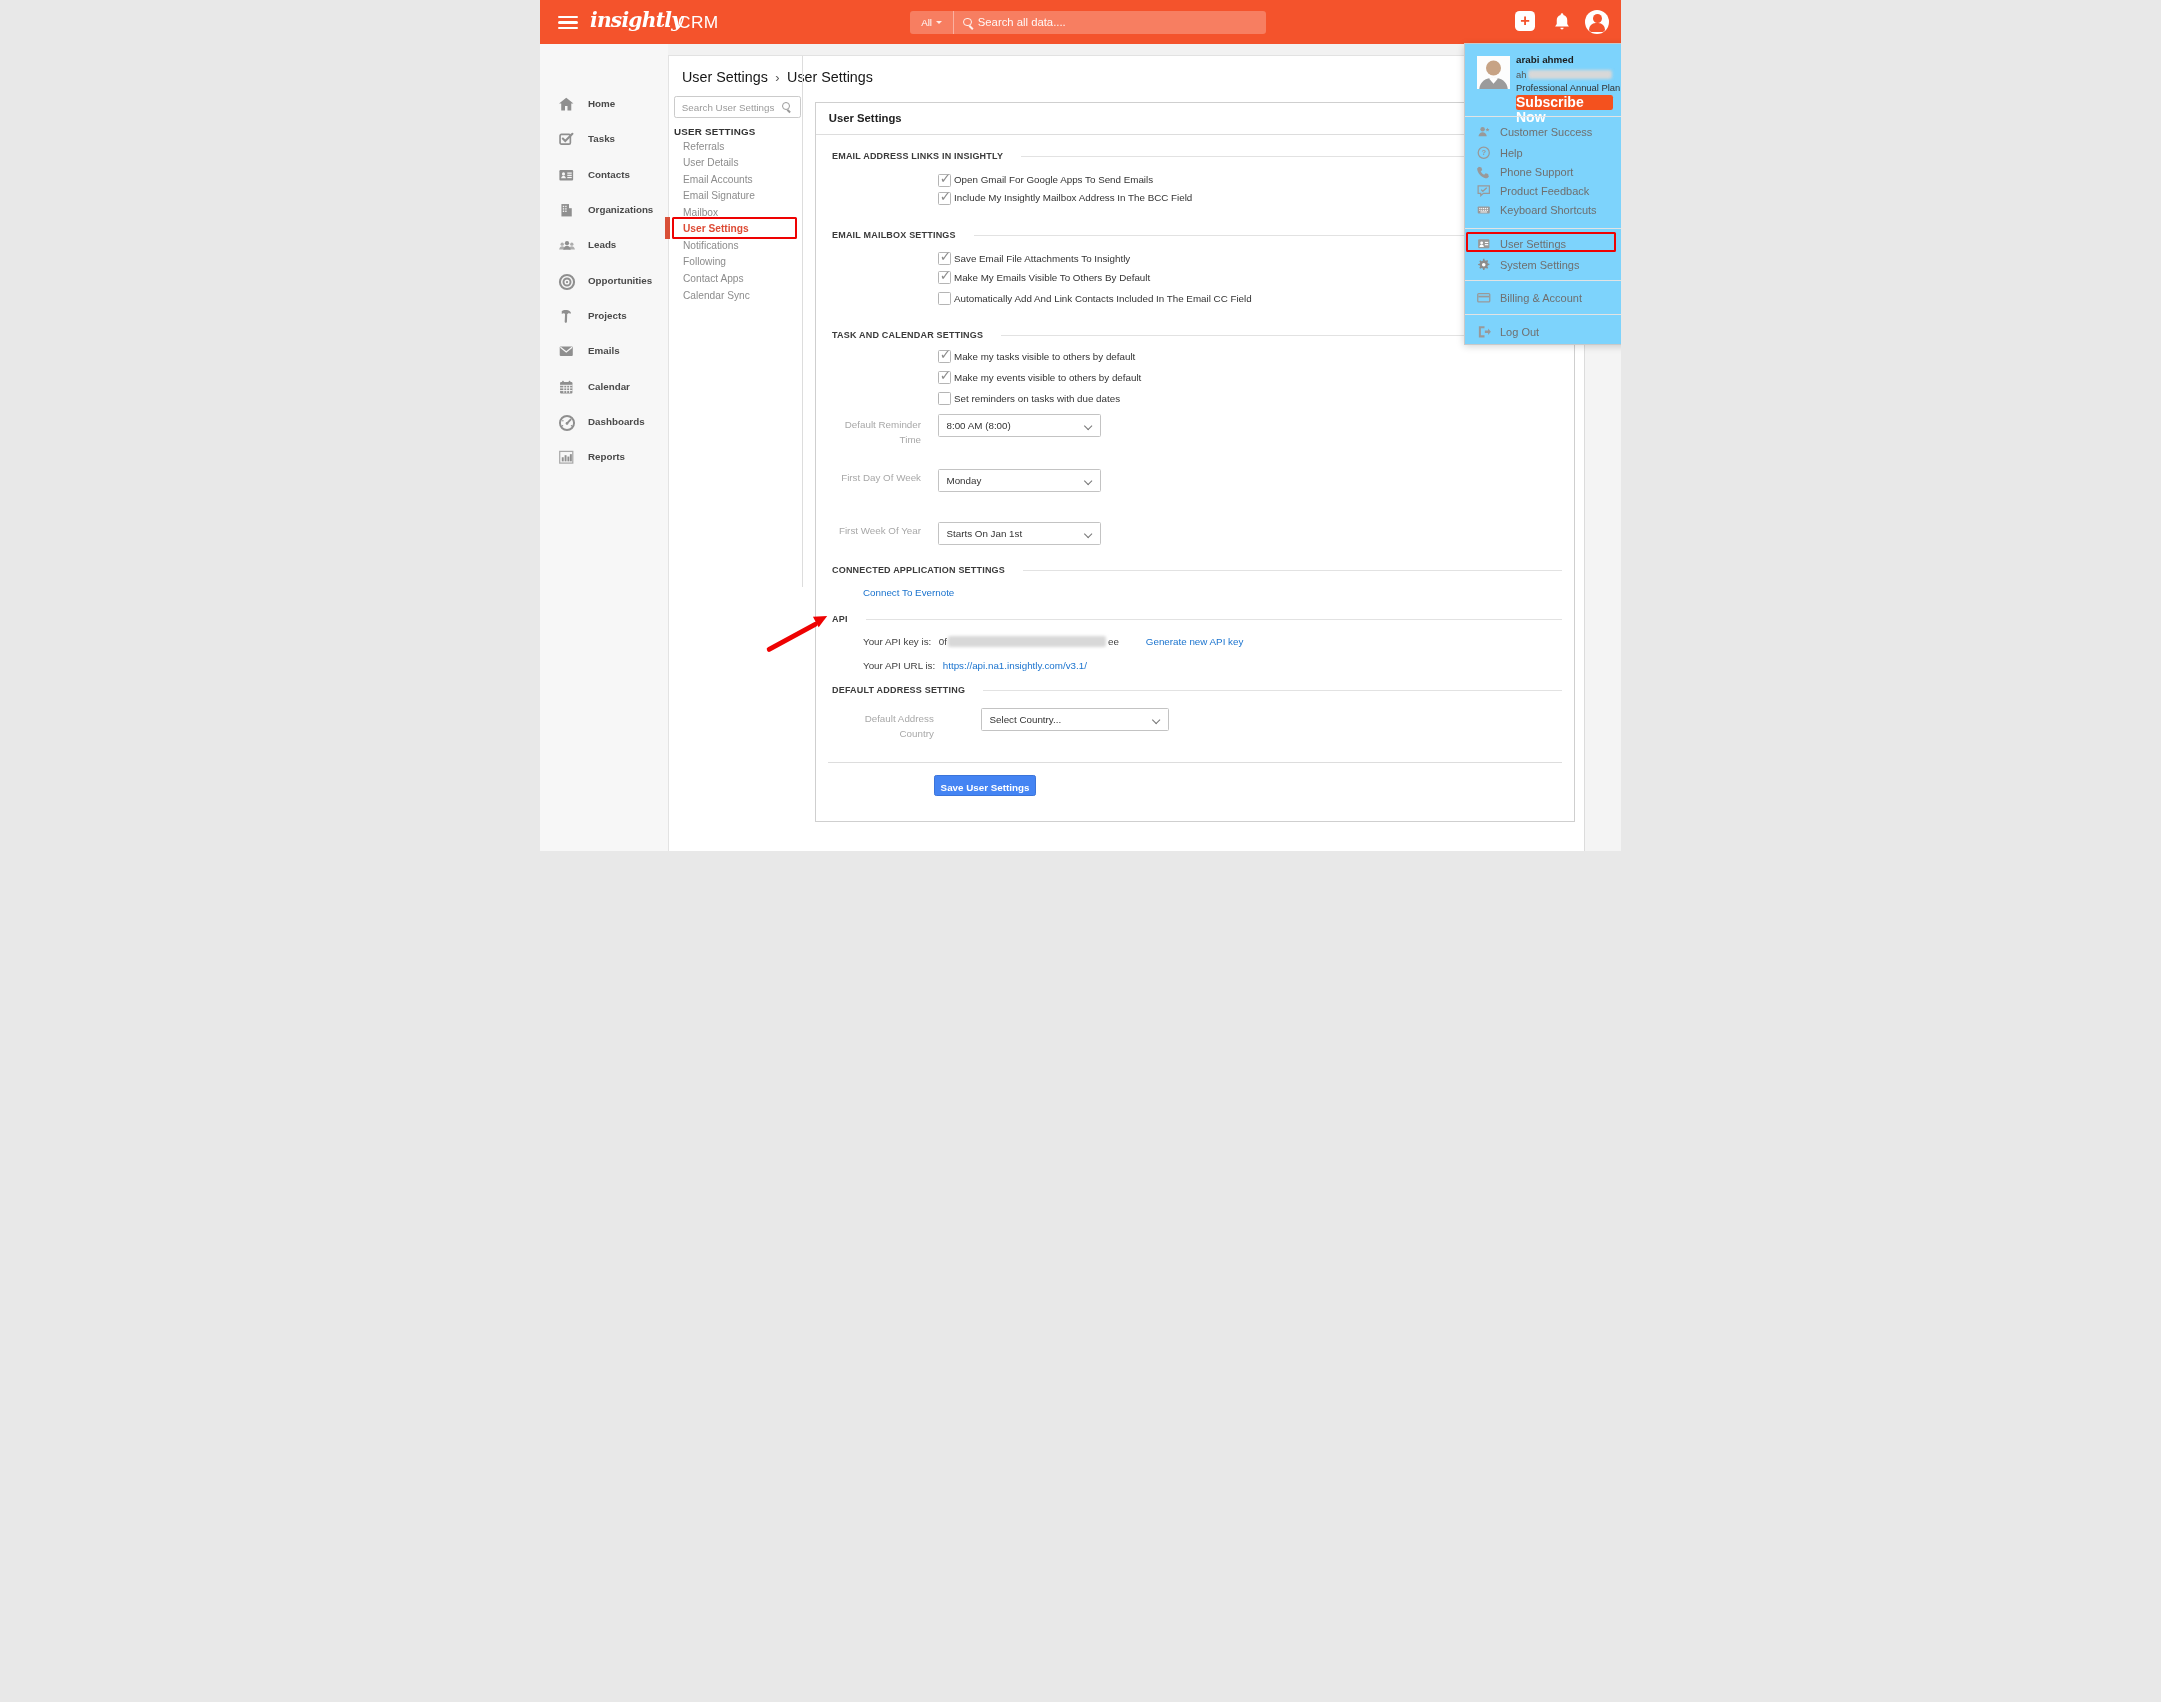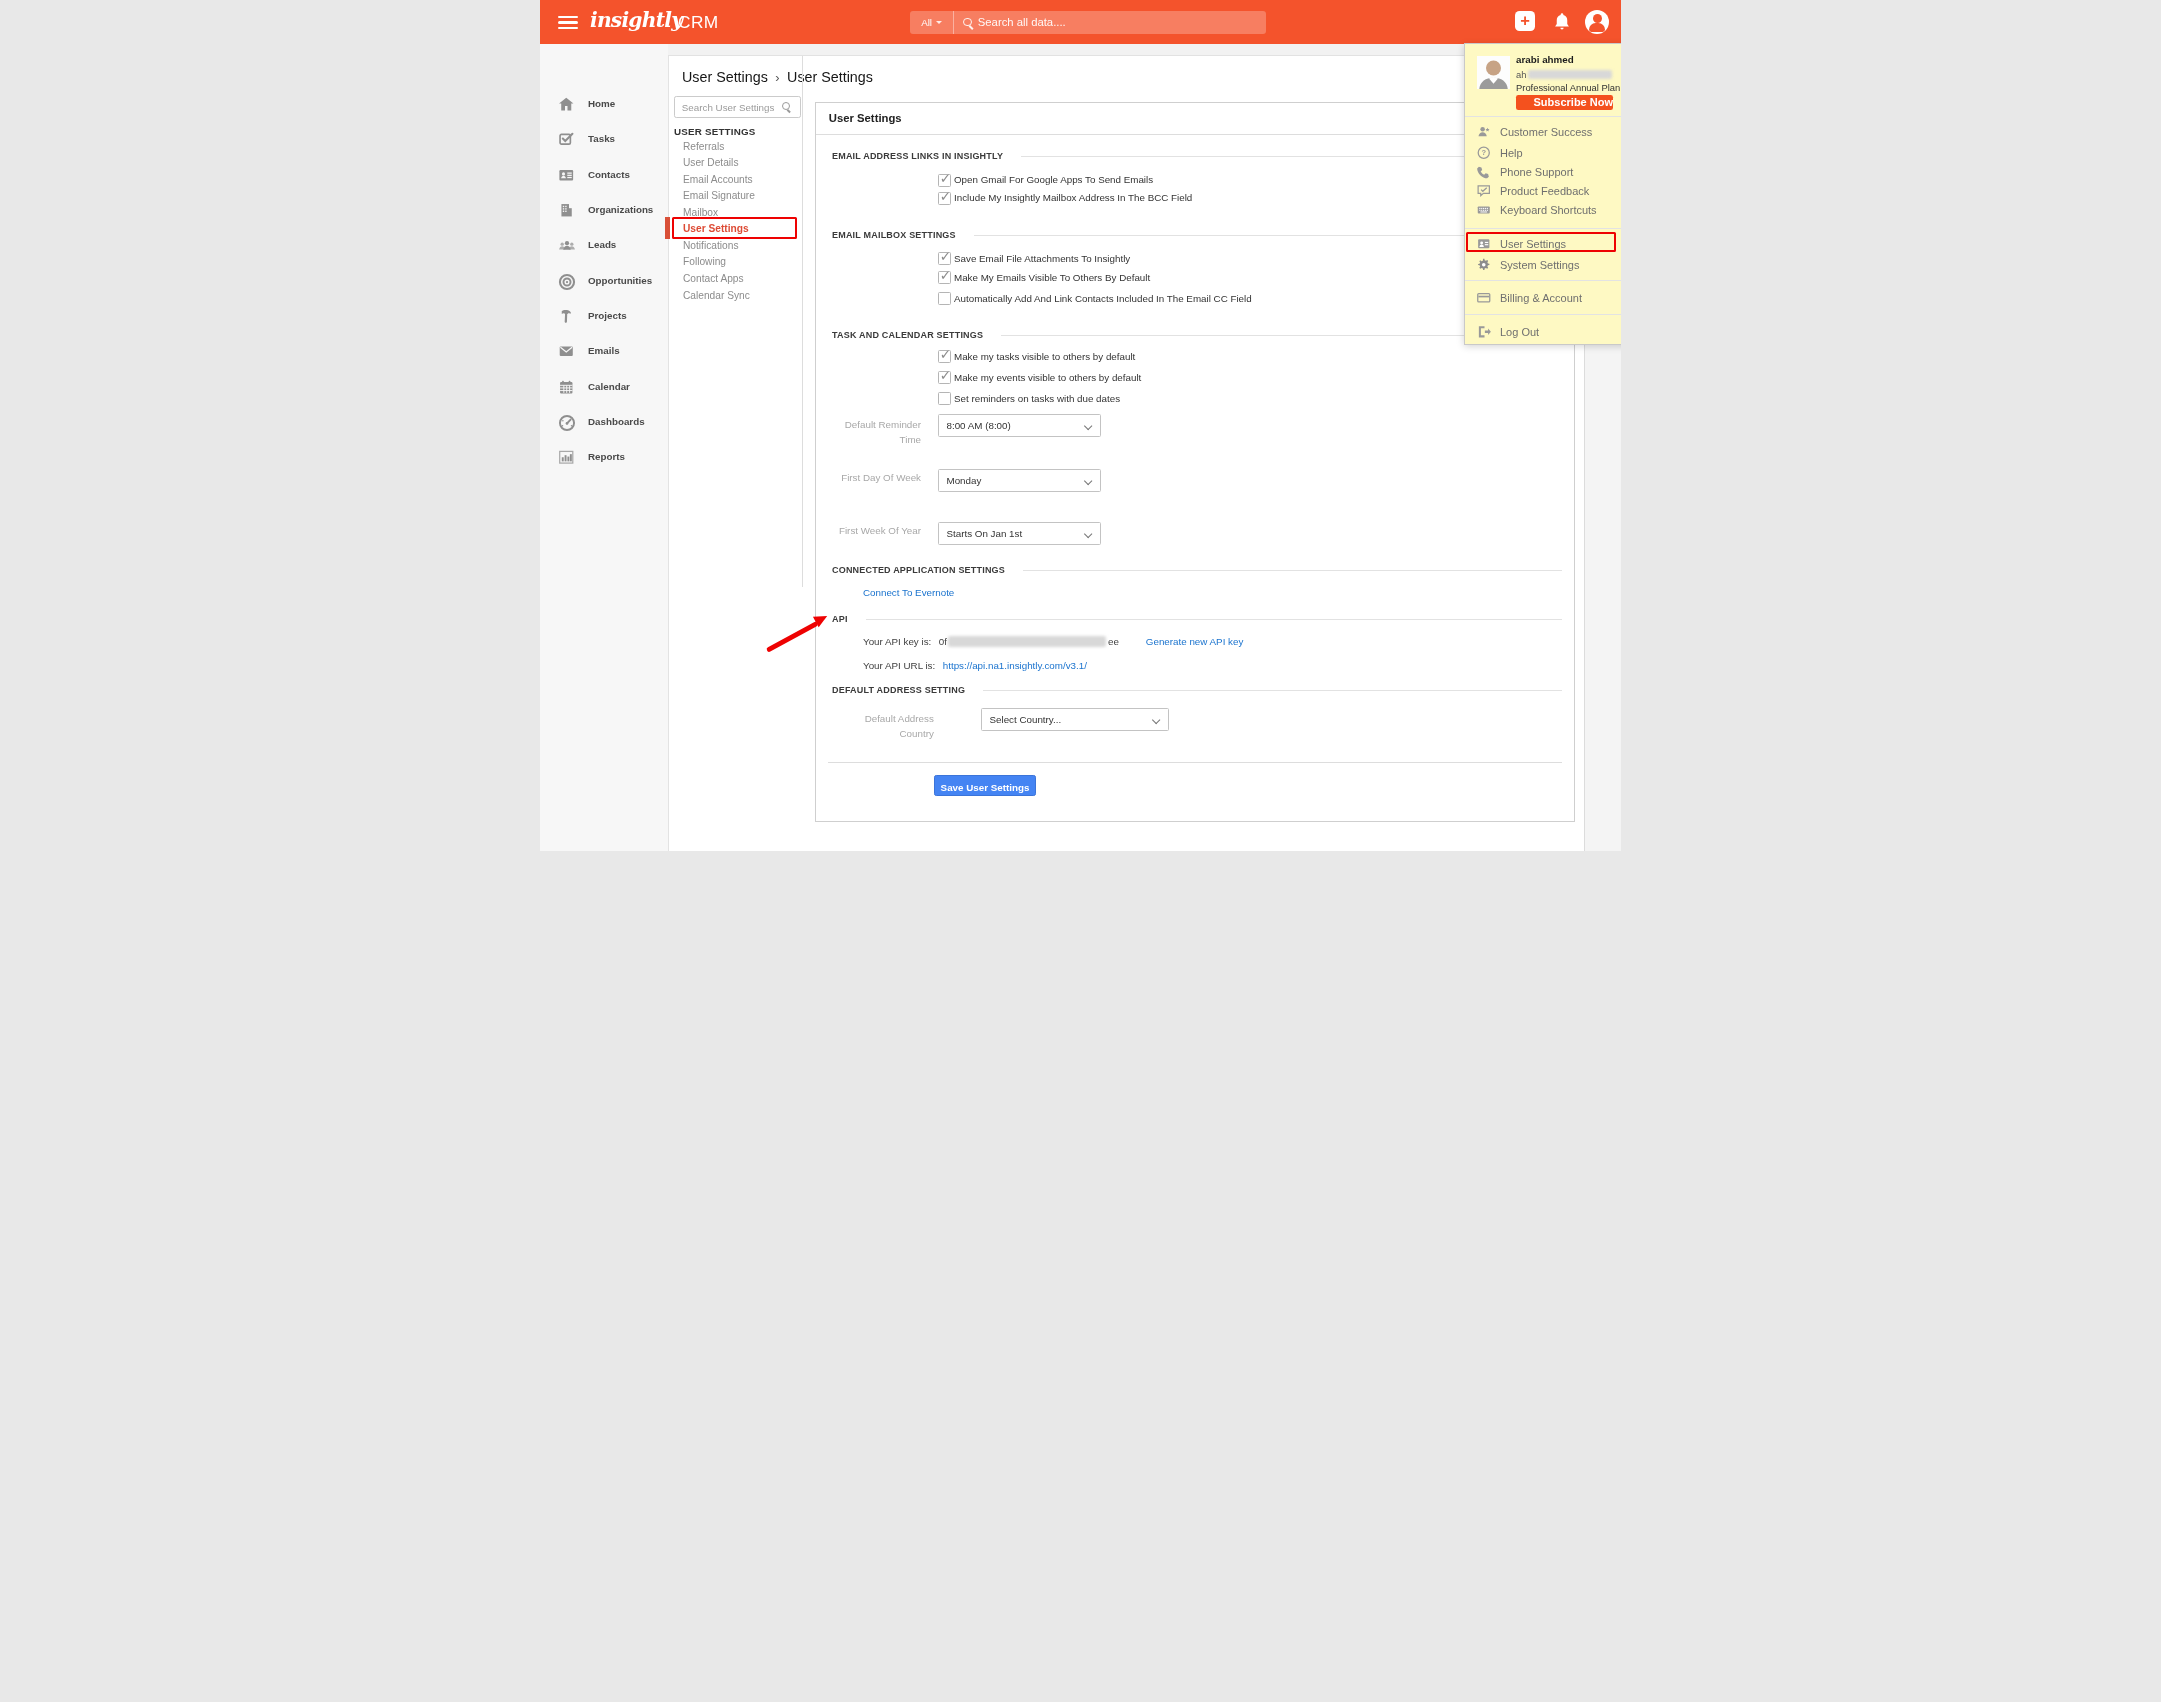--- a/index.html
+++ b/index.html
@@ -52,26 +52,26 @@
   .opt{position:absolute;left:138px;font-size:9.8px;color:#333;white-space:nowrap;}
   .flabel{position:absolute;left:15px;width:90px;text-align:right;font-size:9.8px;color:#A8A8A8;line-height:15px;}
   .sel{position:absolute;height:22.6px;box-sizing:border-box;border:0.8px solid #C3C3C3;border-radius:1.5px;background:#fff;font-size:9.8px;color:#333;line-height:21px;padding-left:7.5px;cursor:pointer;}
   .sel::after{content:"";position:absolute;right:8.3px;top:7.5px;width:5.3px;height:5.3px;border-right:1.5px solid #777;border-bottom:1.5px solid #777;transform:rotate(45deg);}
   .blue{color:#1A73CE;cursor:pointer;}
   .apirow{position:absolute;left:47px;display:flex;align-items:center;font-size:9.8px;color:#3F3F3F;}
   .blurchip{display:inline-block;width:158px;height:10.5px;background:#D8D8D8;border-radius:2.3px;filter:blur(1.5px);margin:0 1.5px;}
   #divider-bottom{position:absolute;left:12px;right:12px;top:659px;height:0.8px;background:#DDDDDD;}
   #save-btn{position:absolute;left:118px;top:672px;width:102px;height:21px;background:#4484F3;border:0.8px solid #3B74D9;border-radius:2.3px;color:#fff;font-size:9.8px;font-weight:bold;text-align:center;line-height:24px;box-sizing:border-box;cursor:pointer;}
   
-  #umenu{position:absolute;left:924px;top:43px;width:166px;height:302px;background:#fef9c3;border:0.8px solid #C9C9C9;box-shadow:0 2.3px 7.5px rgba(0,0,0,.18);z-index:50;box-sizing:border-box;}
+  #umenu{position:absolute;left:924px;top:43px;width:166px;height:302px;background:#7dd3fc;border:0.8px solid #C9C9C9;box-shadow:0 2.3px 7.5px rgba(0,0,0,.18);z-index:50;box-sizing:border-box;}
   #um-name{position:absolute;left:51px;top:9.8px;font-size:9.8px;font-weight:bold;color:#1C1C1C;}
   #um-email{position:absolute;left:51px;top:25px;font-size:9.4px;color:#555;display:flex;align-items:center;}
   #um-email .blurchip{width:84px;height:9.8px;}
   #um-plan{position:absolute;left:51px;top:38px;font-size:9.4px;color:#333;white-space:nowrap;}
-  #um-sub{position:absolute;left:51px;top:51px;width:97px;height:15px;background:#F4511E;border-radius:2.3px;color:#fff;font-size:11px;font-weight:bold;text-align:right;line-height:15px;cursor:pointer;}
+  #um-sub{position:absolute;left:51px;top:51px;width:97px;height:15px;background:#F4511E;border-radius:2.3px;color:#fff;font-size:14px;font-weight:bold;text-align:left;line-height:15px;cursor:pointer;}
   .um-div{position:absolute;left:0;width:100%;height:0.8px;background:#E3E3E3;}
   .um-item{position:absolute;left:0;width:100%;height:19.6px;cursor:pointer;}
   .um-item .ic{position:absolute;left:12px;top:3px;width:13.5px;height:13.5px;}
   .um-item .lb{position:absolute;left:35px;top:3.8px;font-size:11px;color:#6F6F6F;white-space:nowrap;}
   #um-avatar{position:absolute;left:12px;top:12px;width:33px;height:33px;}
   
   .anno-box{position:absolute;border:2.3px solid #EE0202;border-radius:1.5px;box-sizing:border-box;z-index:60;}
   #arrow-line{position:absolute;left:227px;top:648px;width:57px;height:4.5px;background:#EE0202;border-radius:2.3px;transform:rotate(-28.5deg);transform-origin:left center;z-index:60;}
   #arrow-head{position:absolute;left:275px;top:613px;width:0;height:0;border-top:6.8px solid transparent;border-bottom:6.8px solid transparent;border-left:13.5px solid #EE0202;transform:rotate(-28.5deg);z-index:60;}
 </style>

